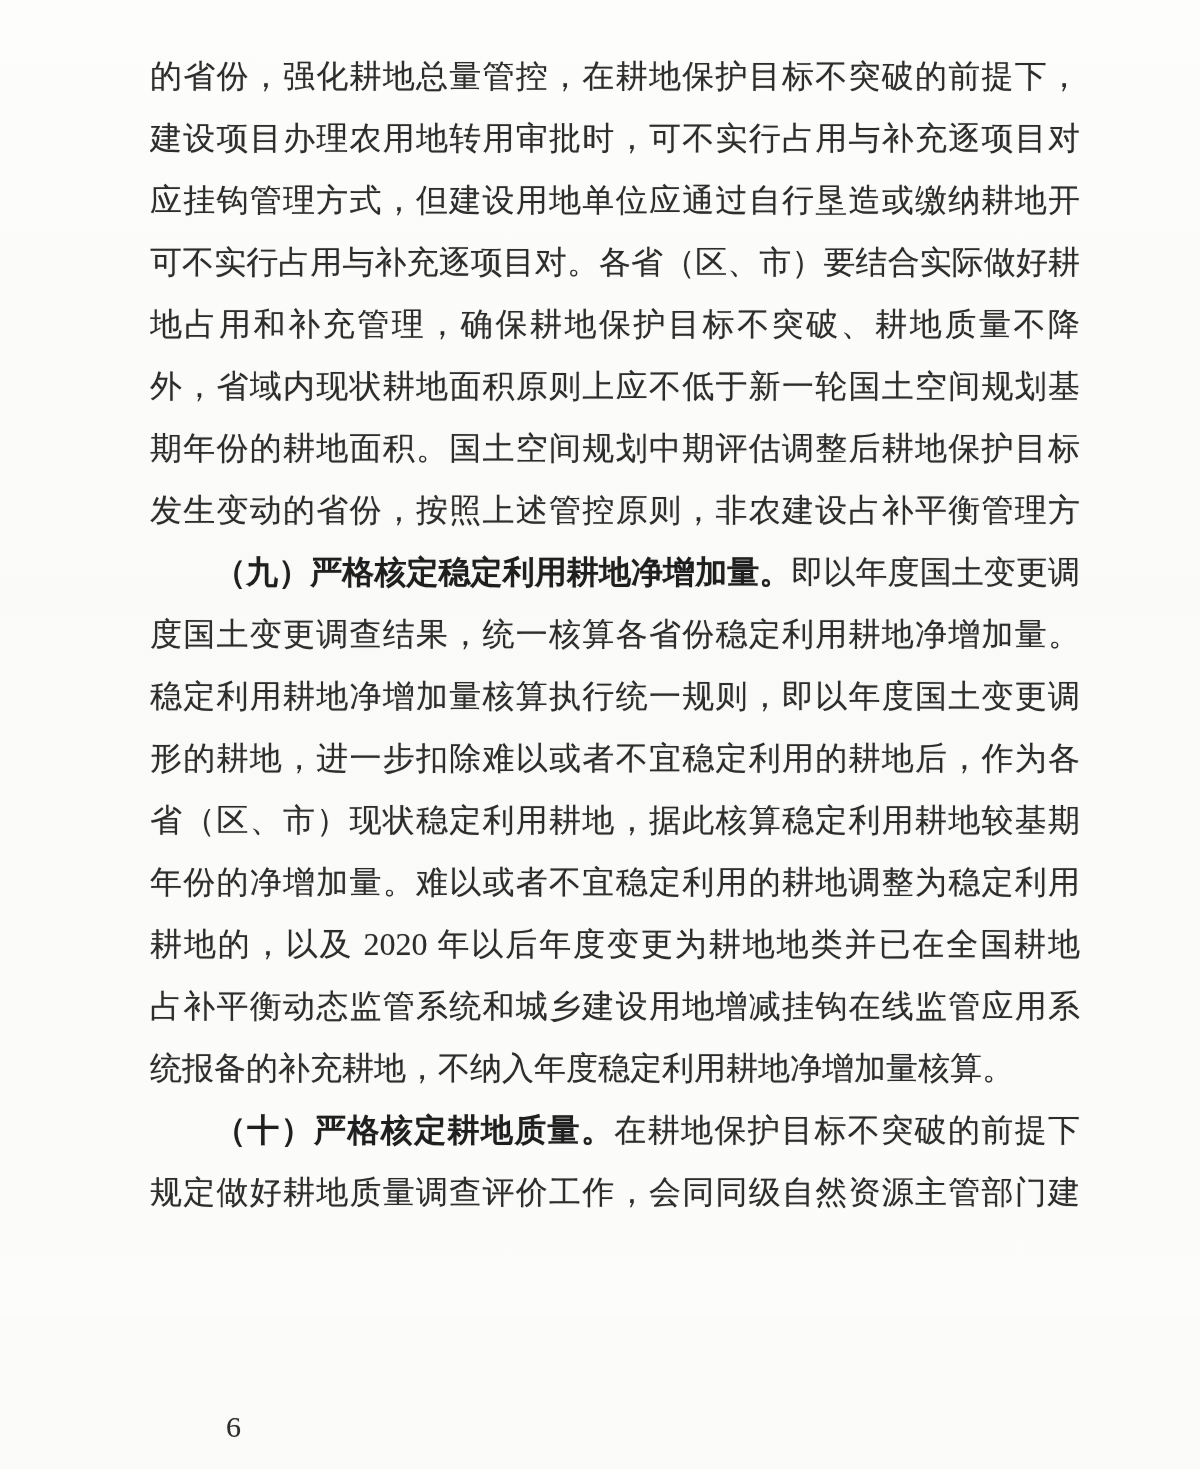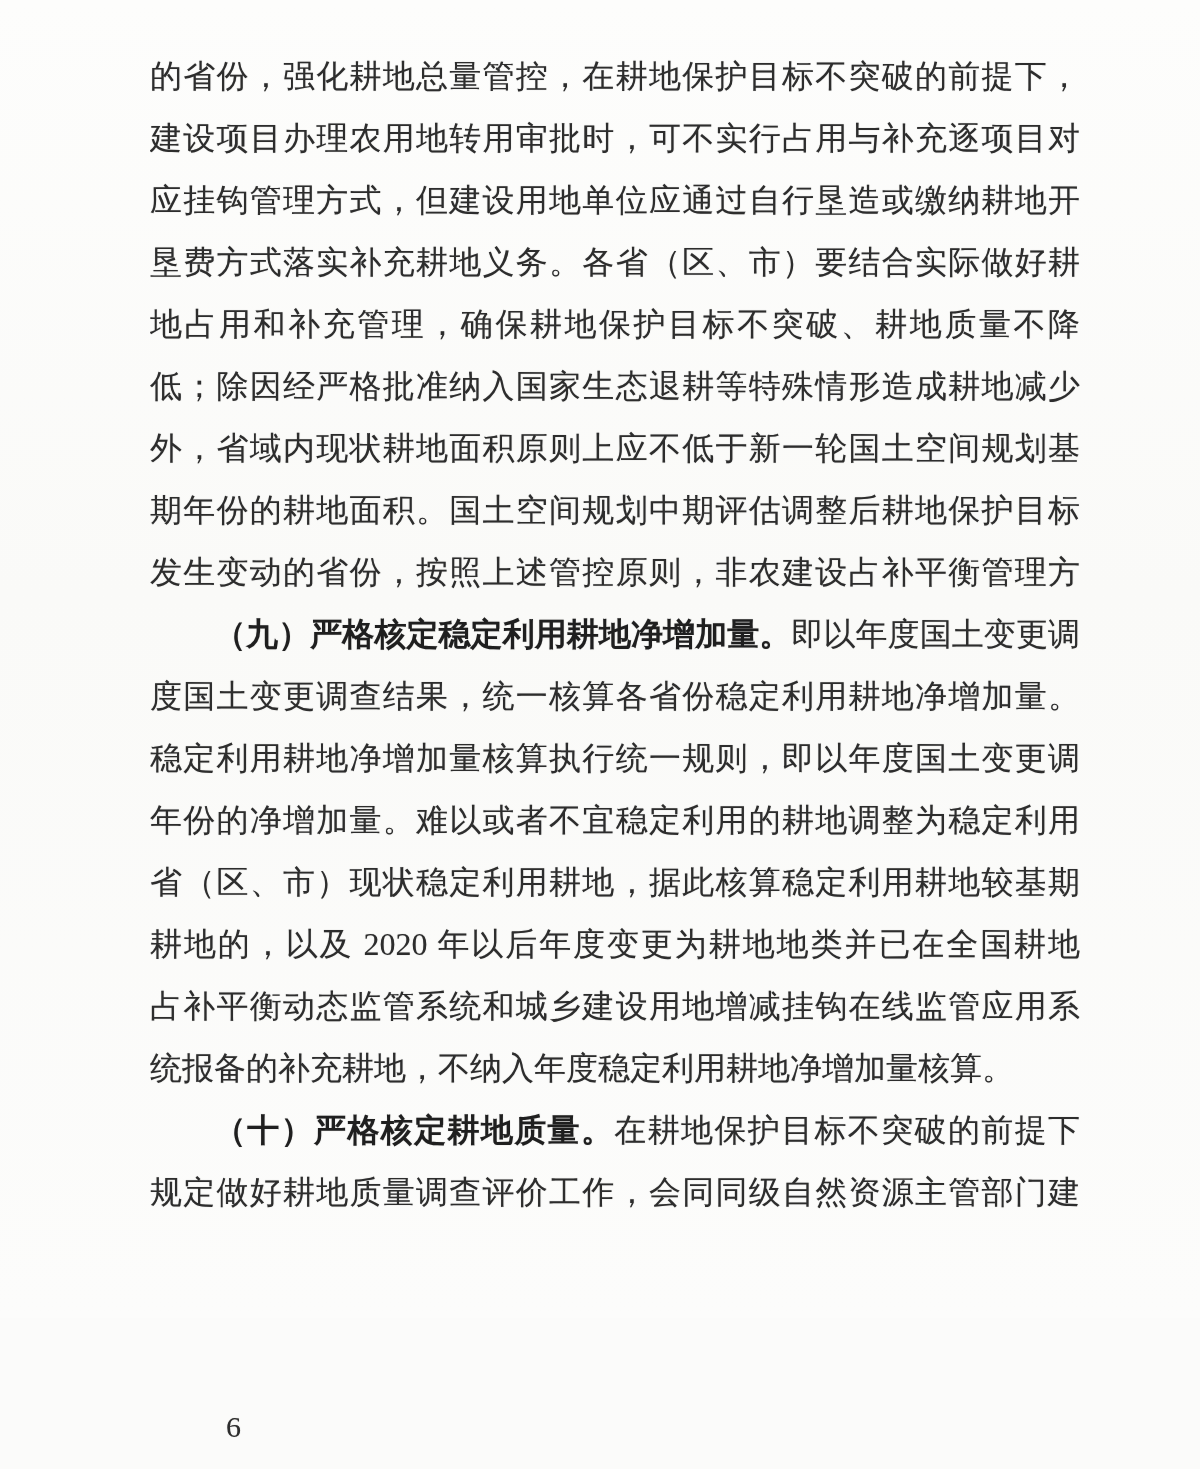--- a/index.html
+++ b/index.html
@@ -52,31 +52,31 @@
   }
 </style>
 </head>
 <body style="--ink: #2d2d2d; --paper: #fbfbfa;">
 
 <div class="page">
   <div class="textblock" id="textblock">
       <div class="line"><span>的省份，强化耕地总量管控，在耕地保护目标不突破的前提下，</span></div>
       <div class="line"><span>建设项目办理农用地转用审批时，可不实行占用与补充逐项目对</span></div>
       <div class="line"><span>应挂钩管理方式，但建设用地单位应通过自行垦造或缴纳耕地开</span></div>
-      <div class="line"><span>垦费方式落实补充耕地义务。各省（区、市）要结合实际做好耕</span></div>
+      <div class="line"><span>可不实行占用与补充逐项目对。各省（区、市）要结合实际做好耕</span></div>
       <div class="line"><span>地占用和补充管理，确保耕地保护目标不突破、耕地质量不降</span></div>
-      <div class="line"><span>低；除因经严格批准纳入国家生态退耕等特殊情形造成耕地减少</span></div>
       <div class="line"><span>外，省域内现状耕地面积原则上应不低于新一轮国土空间规划基</span></div>
       <div class="line"><span>期年份的耕地面积。国土空间规划中期评估调整后耕地保护目标</span></div>
       <div class="line"><span>发生变动的省份，按照上述管控原则，非农建设占补平衡管理方</span></div>
       <div class="line indent"><b>（九）严格核定稳定利用耕地净增加量。</b><span>即以年度国土变更调</span></div>
       <div class="line"><span>度国土变更调查结果，统一核算各省份稳定利用耕地净增加量。</span></div>
       <div class="line"><span>稳定利用耕地净增加量核算执行统一规则，即以年度国土变更调</span></div>
+      <div class="line"><span>形的耕地，进一步扣除难以或者不宜稳定利用的耕地后，作为各</span></div>
+      <div class="line"><span>省（区、市）现状稳定利用耕地，据此核算稳定利用耕地较基期</span></div>
       <div class="line"><span>年份的净增加量。难以或者不宜稳定利用的耕地调整为稳定利用</span></div>
-      <div class="line"><span>省（区、市）现状稳定利用耕地，据此核算稳定利用耕地较基期</span></div>
       <div class="line"><span>耕地的，以及 2020 年以后年度变更为耕地地类并已在全国耕地</span></div>
       <div class="line"><span>占补平衡动态监管系统和城乡建设用地增减挂钩在线监管应用系</span></div>
       <div class="line nojust"><span>统报备的补充耕地，不纳入年度稳定利用耕地净增加量核算。</span></div>
       <div class="line indent"><b>（十）严格核定耕地质量。</b><span>在耕地保护目标不突破的前提下</span></div>
       <div class="line"><span>规定做好耕地质量调查评价工作，会同同级自然资源主管部门建</span></div>
     </div>
   <div class="pagenum">6</div>
 </div>
 
 </body></html>

